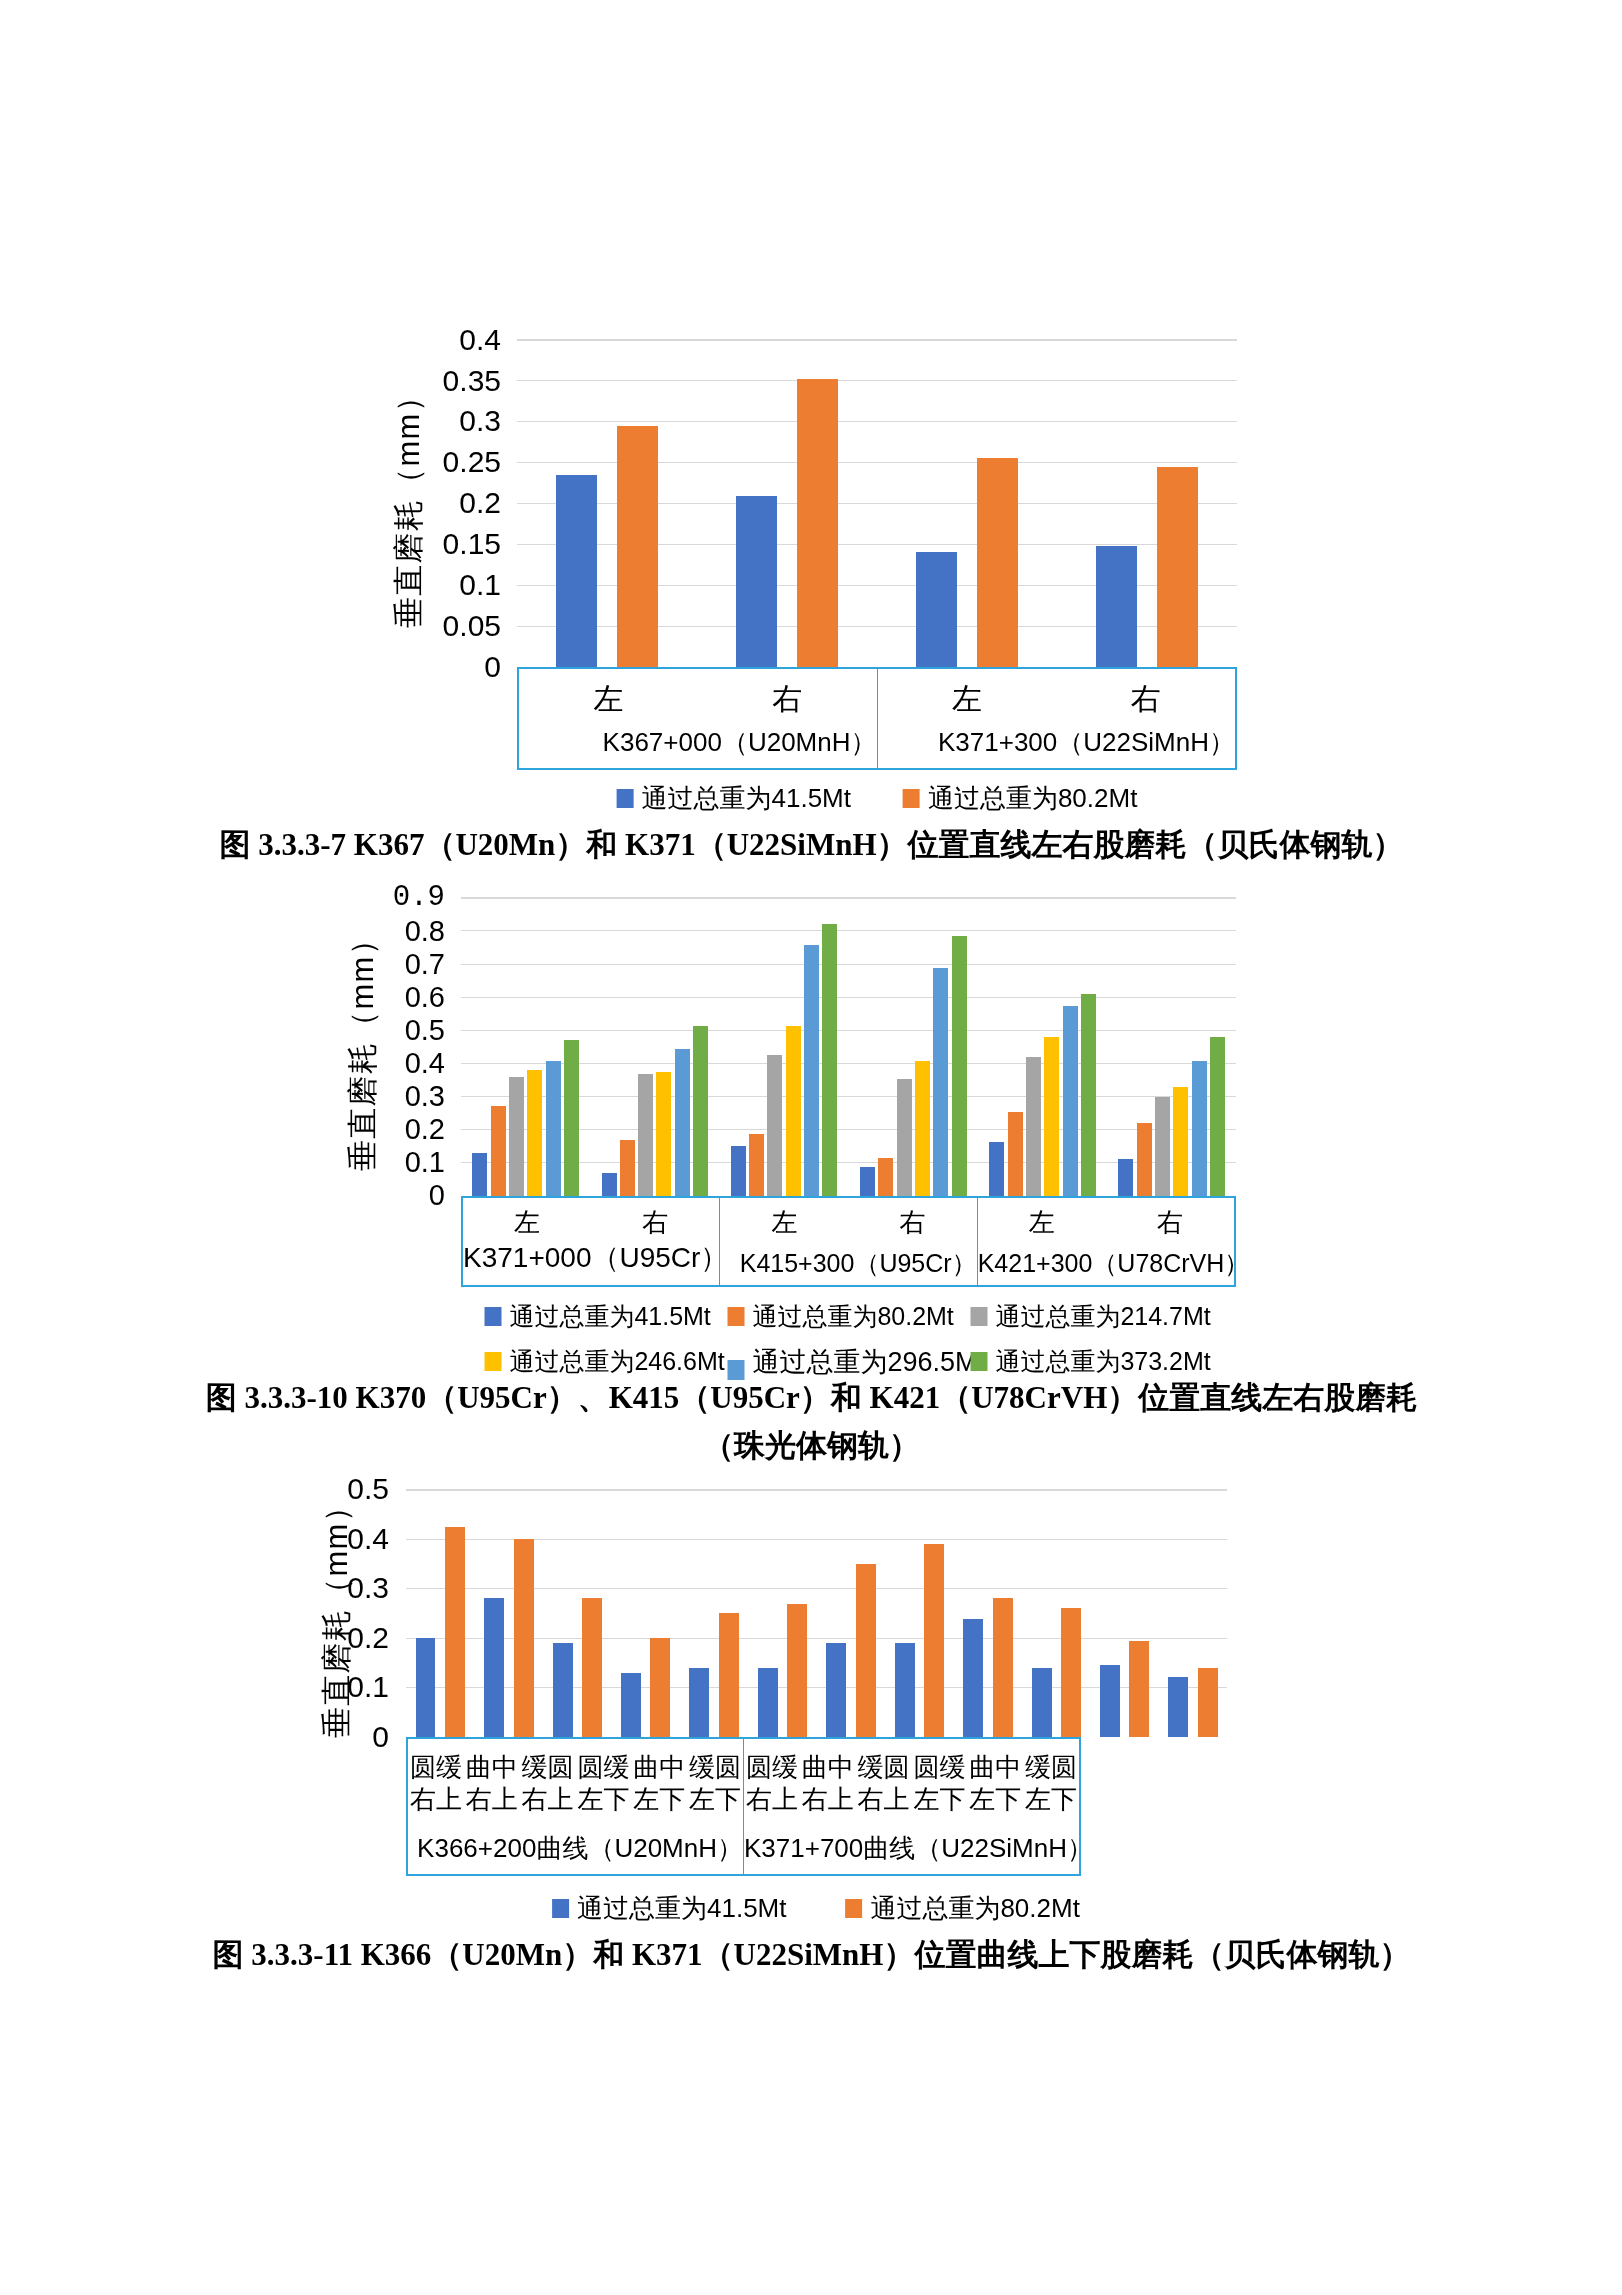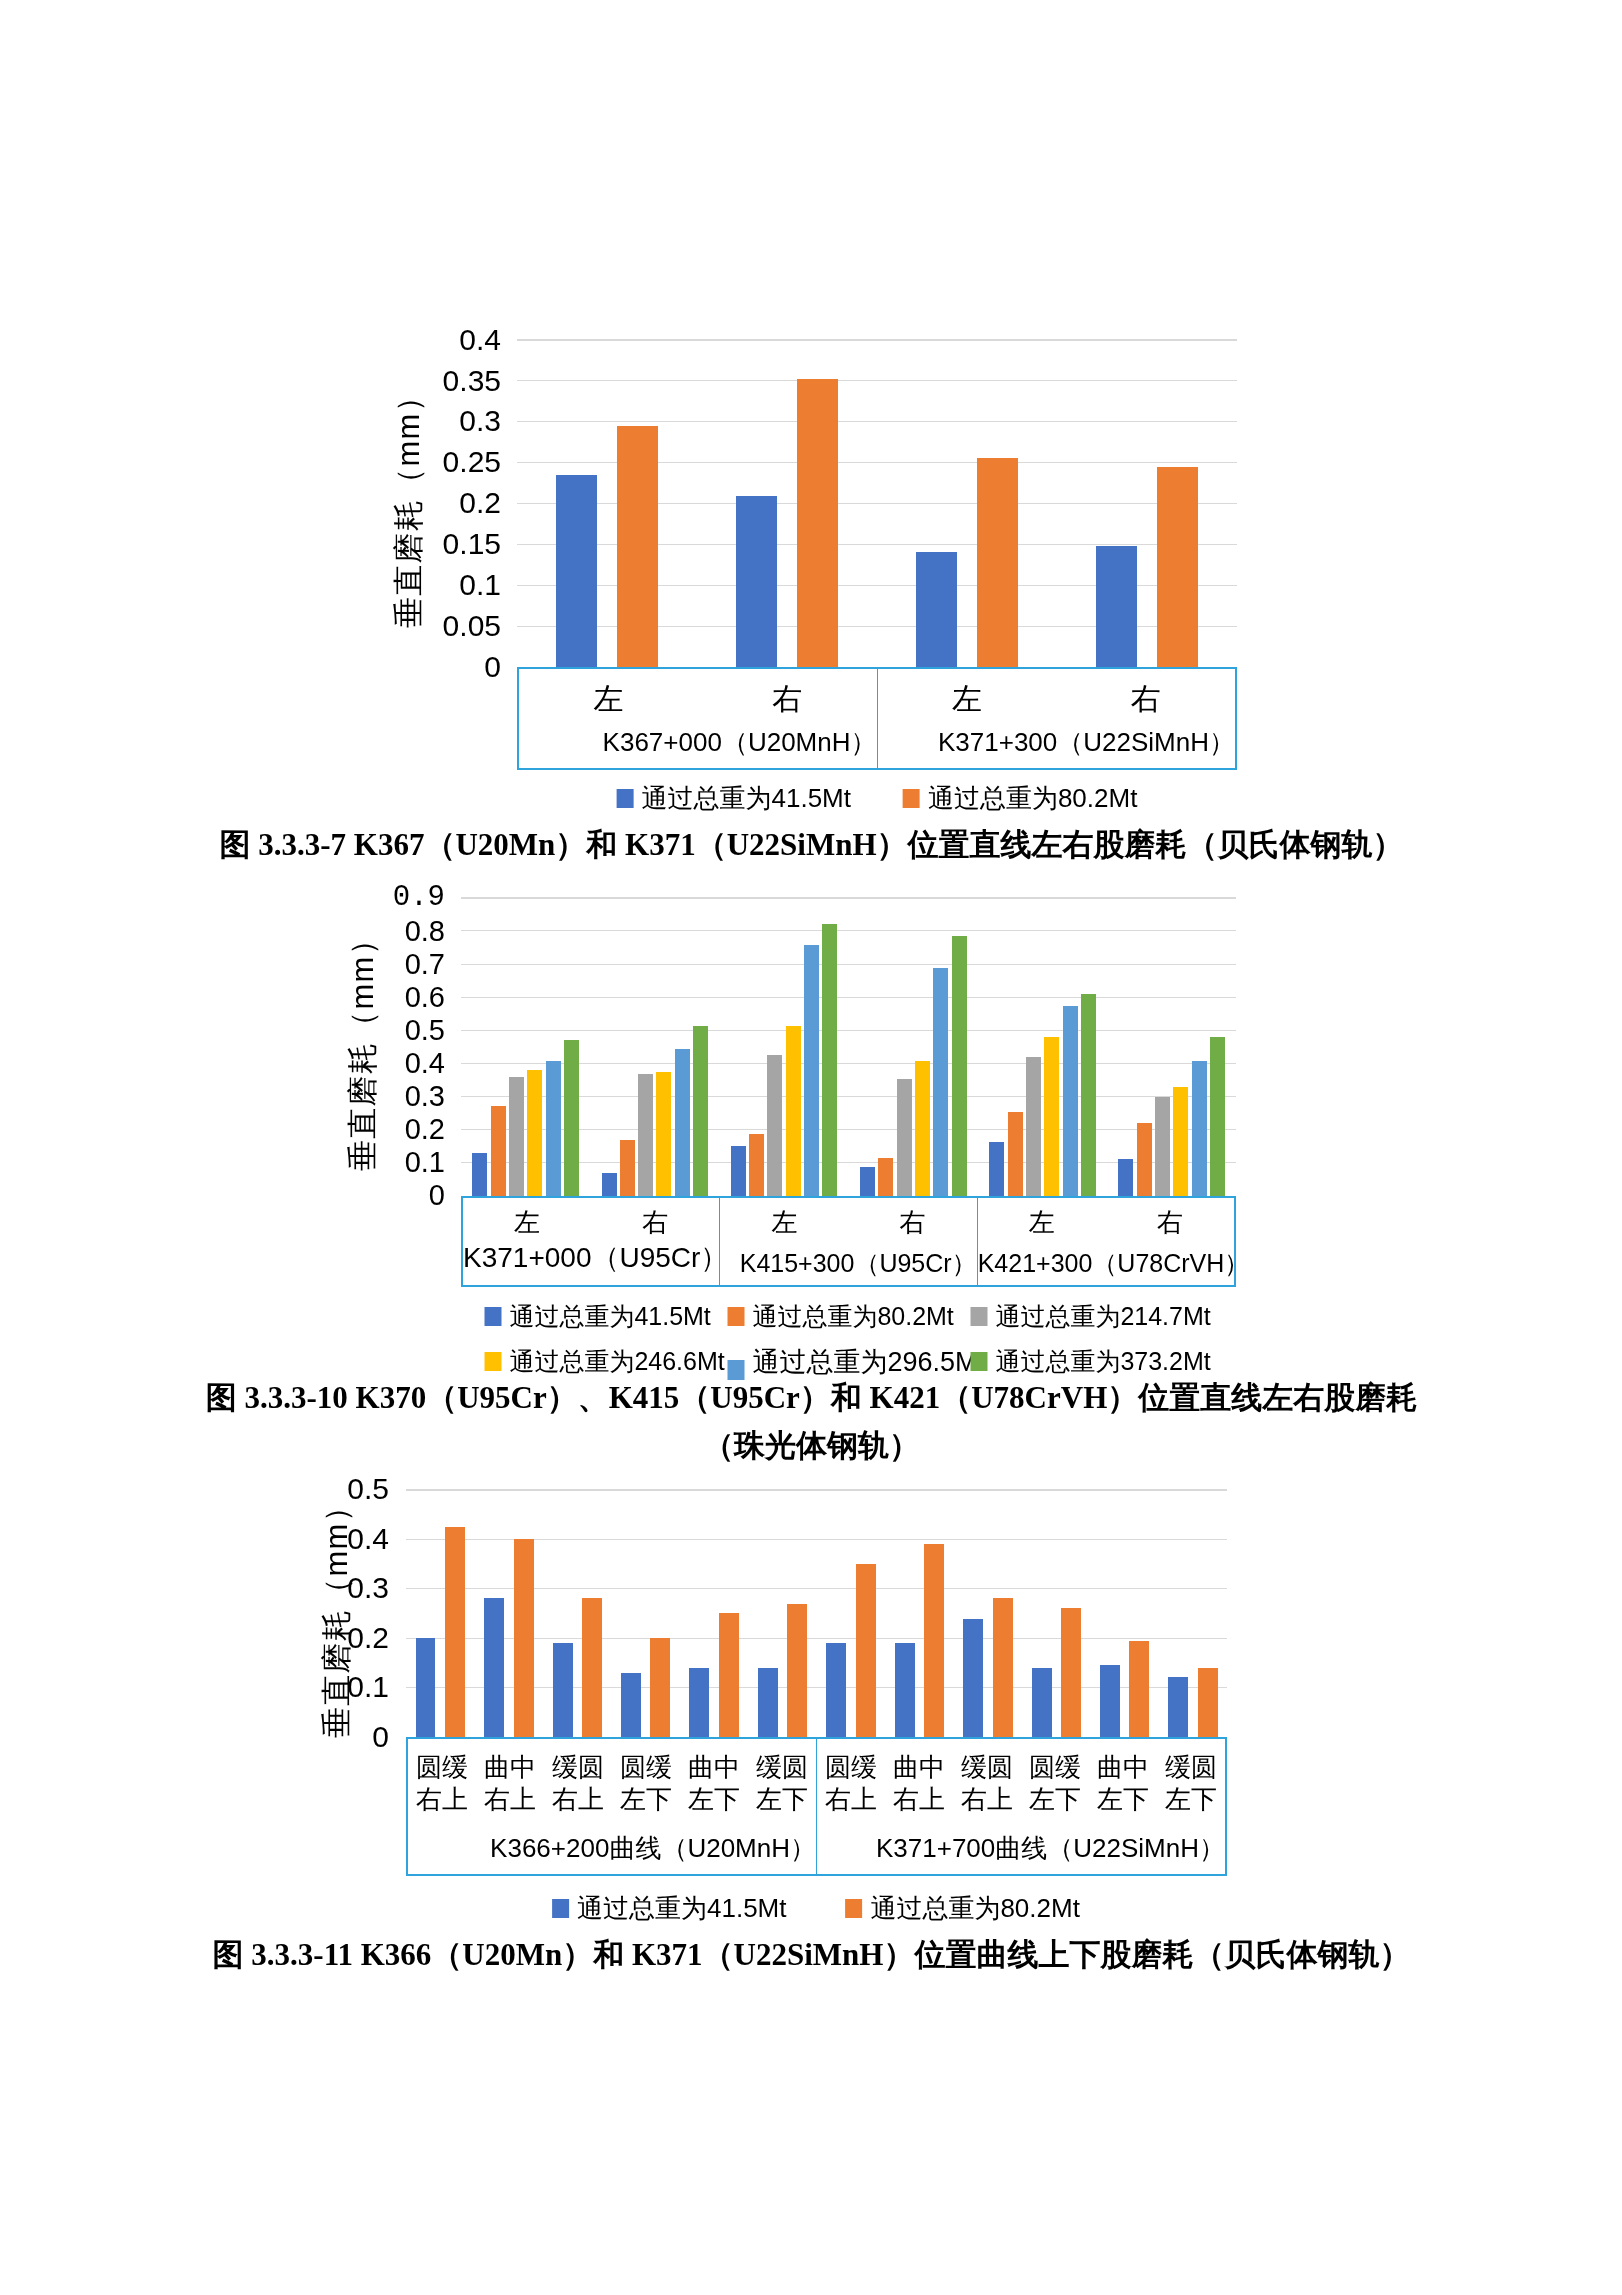--- a/index.html
+++ b/index.html
@@ -251,21 +251,21 @@
       <div class="bar" style="left: 244px; width: 19.6px; height: 99px; background: rgb(237, 125, 49);"></div>
       <div class="bar" style="left: 313px; width: 19.6px; height: 124px; background: rgb(237, 125, 49);"></div>
       <div class="bar" style="left: 381px; width: 19.6px; height: 133px; background: rgb(237, 125, 49);"></div>
       <div class="bar" style="left: 450px; width: 19.6px; height: 173px; background: rgb(237, 125, 49);"></div>
       <div class="bar" style="left: 518px; width: 19.6px; height: 193px; background: rgb(237, 125, 49);"></div>
       <div class="bar" style="left: 587px; width: 19.6px; height: 139px; background: rgb(237, 125, 49);"></div>
       <div class="bar" style="left: 655px; width: 19.6px; height: 129px; background: rgb(237, 125, 49);"></div>
       <div class="bar" style="left: 723px; width: 19.6px; height: 96px; background: rgb(237, 125, 49);"></div>
       <div class="bar" style="left: 792px; width: 19.6px; height: 69px; background: rgb(237, 125, 49);"></div>
     </div>
-    <div class="panel" style="left: 406px; top: 1737px; width: 821px; height: 139px; border: 2px solid rgb(47, 163, 220);">
+    <div class="panel" style="left: 406px; top: 1737px; width: 675px; height: 139px; border: 2px solid rgb(47, 163, 220);">
       <div class="panel-cell">
         <div class="subcat-row" style="margin-top: 11.8px; font-size: 26px;">
           <div class="subcat">
             <div>圆缓</div>
             <div>右上</div>
           </div>
           <div class="subcat">
             <div>曲中</div>
             <div>右上</div>
           </div>

